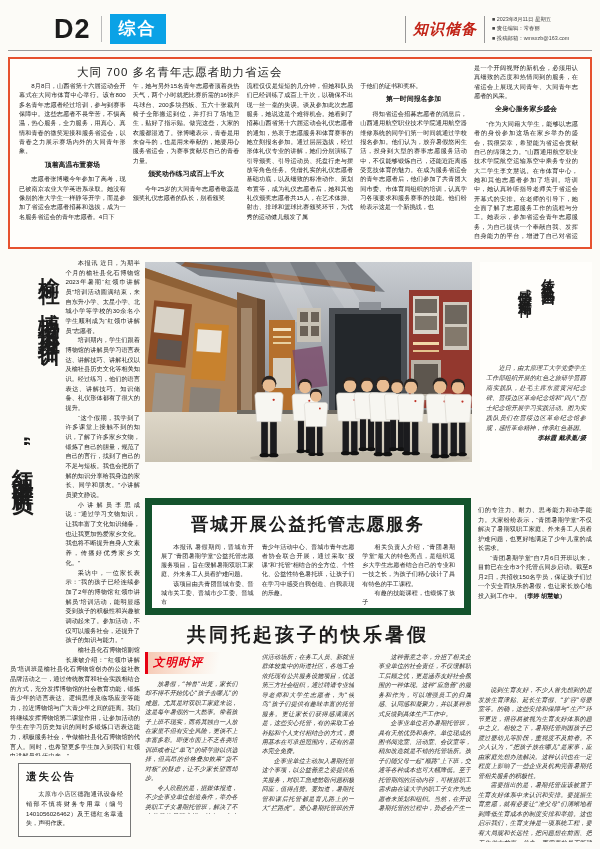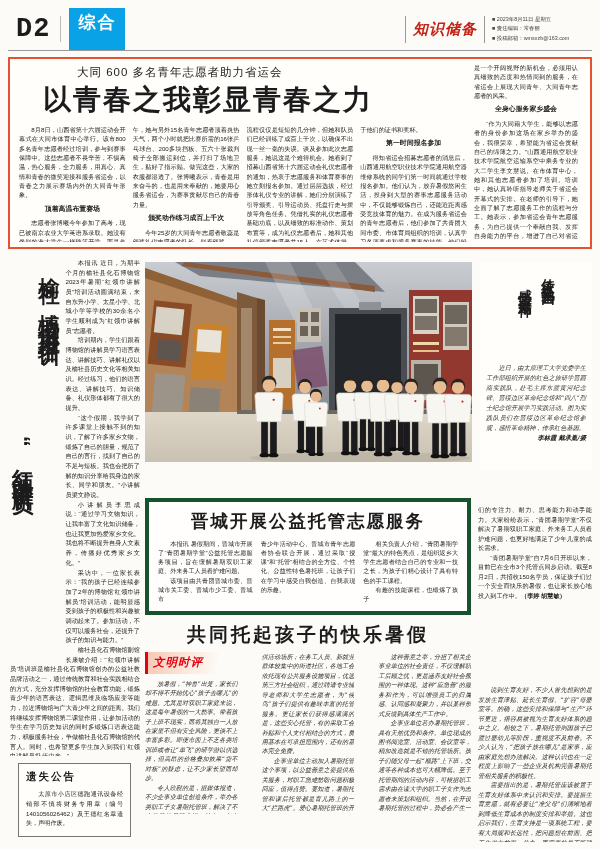--- a/index.html
+++ b/index.html
@@ -1,22 +1,22 @@
 <!DOCTYPE html>
 <html><head>
 <meta charset="utf-8">
 <style>
   html,body{margin:0;padding:0;background:#e9e9e5;}
   .page{position:relative;width:600px;height:849px;background:#fcfbf7;overflow:hidden;
         font-family:"Liberation Sans",sans-serif;color:#1c1c1c;}
   
   .hdr{position:absolute;top:10px;left:16px;right:12px;height:38px;display:flex;align-items:center;}
-  .d2{font-family:Liberation Mono, monospace;font-weight:bold;font-size:27px;letter-spacing:1px;}
+  .d2{font-family:Liberation Sans, sans-serif;font-weight:bold;font-size:27px;letter-spacing:1px;margin-left:38px;}
   .hdr-div{width:1px;height:26px;background:#bbb;margin:0 8px 0 10px;}
-  .secbox{background:#0aa2e6;color:#fff;font-weight:900;font-size:17px;padding:3px 9px 16px;letter-spacing:2px;}
+  .secbox{background:#0aa2e6;color:#fff;font-weight:900;font-size:17px;padding:3px 9px 4px;letter-spacing:2px;}
   .hdr-sp{flex:1;}
   .masthead{font-family:"DejaVu Serif",serif;font-weight:bold;font-style:italic;color:#c22418;
             font-size:15px;letter-spacing:1px;border-left:1px solid #999;border-right:1px solid #999;
             padding:4px 7px;margin-right:7px;white-space:nowrap;}
   .hdr-info{font-size:5.4px;line-height:1.75;color:#444;width:96px;}
   .hdr-rule{position:absolute;top:50px;left:8px;right:8px;height:1px;background:#9a9a9a;}
   
   .topbox{position:absolute;top:57px;left:8px;right:8px;height:192px;border:2.5px solid #e6512e;
           background:#fffefb;box-sizing:border-box;padding:4px 9px 5px;}
   .top-inner{display:flex;gap:7px;height:100%;}
@@ -47,21 +47,21 @@
   .cap{position:absolute;left:480px;top:262px;width:112px;height:208px;background:#fffefb;
        box-sizing:border-box;padding:5px 6px;overflow:hidden;}
   .cap-title{display:flex;flex-direction:row-reverse;justify-content:center;gap:5px;height:92px;margin-bottom:4px;}
   .ct{writing-mode:vertical-rl;font-size:13.5px;font-weight:900;letter-spacing:3px;}
   .ct2{padding-top:11px;}
   .cap-text{font-family:"DejaVu Serif",serif;font-style:italic;font-size:6.2px;line-height:1.6;
             text-align:justify;text-indent:2em;color:#333;}
   .cap-by{font-family:"DejaVu Serif",serif;font-style:italic;font-weight:bold;font-size:6.3px;
           text-align:right;margin-top:2px;}
   
-  .jc{position:absolute;left:145px;top:498px;width:326px;height:117px;border:4px solid #14532d;
+  .jc{position:absolute;left:145px;top:498px;width:326px;height:117px;border:7px solid #14532d;
       background:#fffefd;box-sizing:border-box;padding:4px 9px;}
   .jc h2{margin:3px 0 6px;font-size:17.5px;font-weight:900;text-align:center;letter-spacing:2px;}
   .jc-cols{display:flex;gap:8px;height:72px;overflow:hidden;}
   .jcol{flex:1;font-size:6.1px;line-height:1.5;text-align:justify;overflow:hidden;}
   
   .rcol{position:absolute;left:478px;width:114px;font-size:6.15px;line-height:1.55;
         text-align:justify;overflow:hidden;}
   .jc-cont{top:505px;height:152px;}
   .cm-cont{top:685px;height:157px;font-family:"DejaVu Serif",serif;font-style:italic;color:#2a2a2a;}
   .by-inline{font-weight:bold;}
@@ -92,22 +92,21 @@
       <div>■ 2023年8月11日 星期五</div>
       <div>■ 责任编辑：常春丽</div>
       <div>■ 投稿邮箱：wmsxzb@163.com</div>
     </div>
   </div>
   <div class="hdr-rule"></div>
 
   <div class="topbox">
     <div class="top-inner">
       <div class="top-left">
-        <div class="kicker">大同 600 多名青年志愿者助力省运会</div>
-        <div class="bigh">以青春之我彰显青春之力</div>
+        <div class="kicker">大同 700 多名青年志愿者助力省运会</div>
         <div class="top-cols">
           <div class="tcol">
             <div class="para">8月8日，山西省第十六届运动会开幕式在大同市体育中心举行。该市800多名青年志愿者经过培训，参与到赛事保障中。这些志愿者不畏辛苦，不惧高温，热心服务，全力服务，用真心、真情和青春的微笑迎接和服务省运会，以青春之力展示赛场内外的大同青年形象。</div>
             <div class="sub">顶着高温布置赛场</div>
             <div class="para">志愿者张博曦今年参加了高考，现已被南京农业大学英语系录取。她没有像别的准大学生一样静等开学，而是参加了省运会志愿者招募和选拔，成为一名服务省运会的青年志愿者。4日下</div>
           </div>
           <div class="tcol">
             <div class="para cont">午，她与另外15名青年志愿者顶着炎热天气，两个小时就把比赛所需的16张乒乓球台、200多块挡板、五六十张裁判椅子全部搬运到位，并打扫了场地卫生，贴好了指示贴。做完这些，大家的衣服都湿透了。张博曦表示，青春是用来奋斗的，也是用来奉献的，她要用心服务省运会，为赛事贡献尽自己的青春力量。</div>
             <div class="sub">颁奖动作练习成百上千次</div>
             <div class="para">今年25岁的大同青年志愿者敬蕊是颁奖礼仪志愿者的队长，别看颁奖</div>

